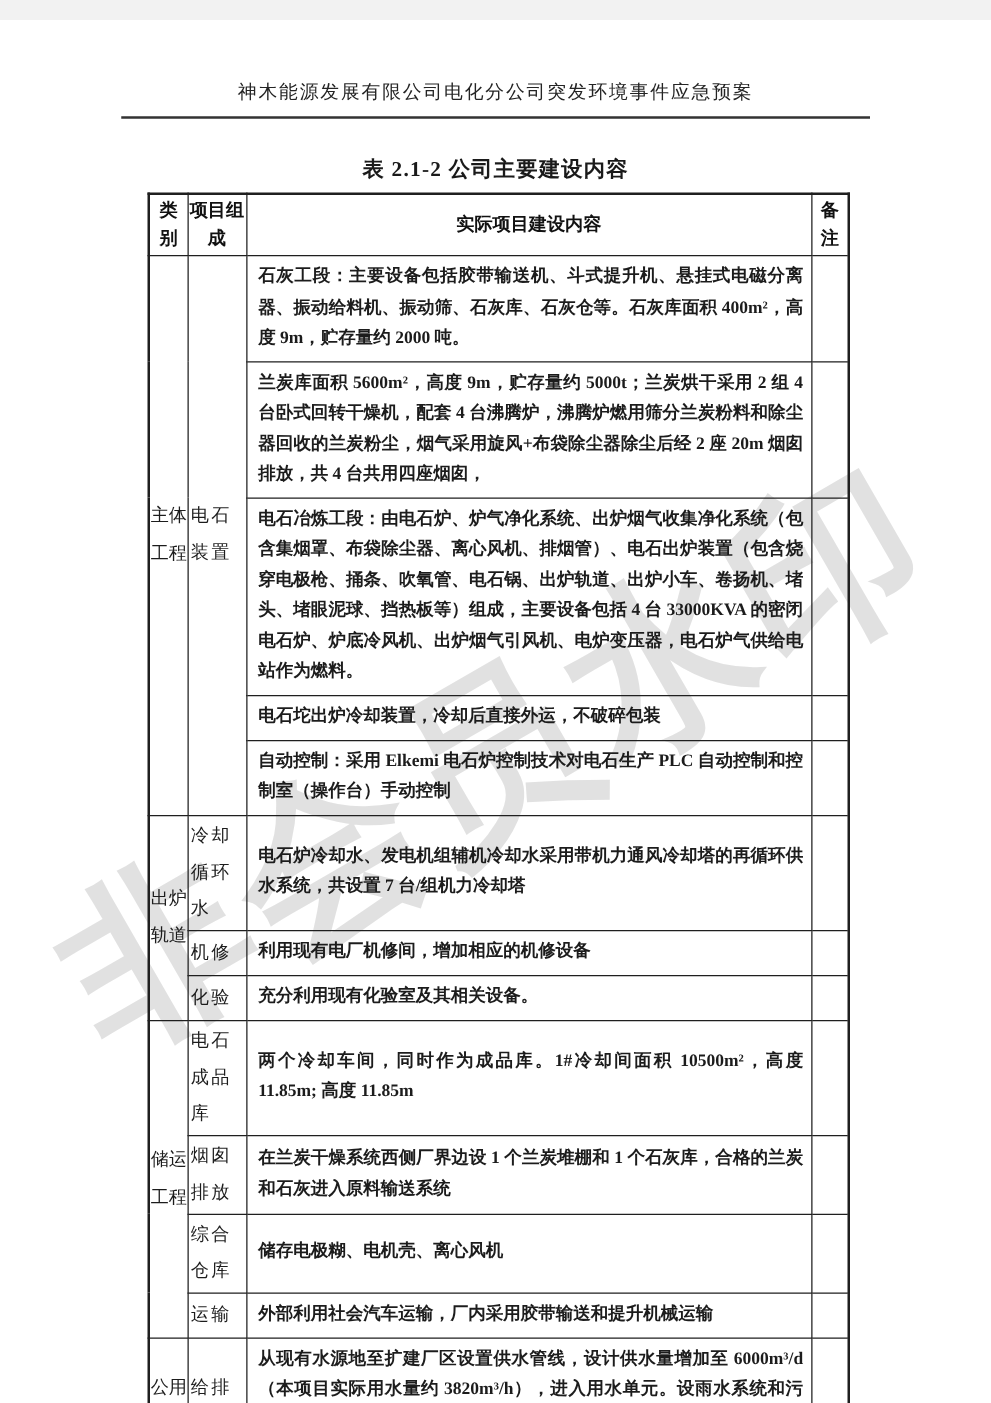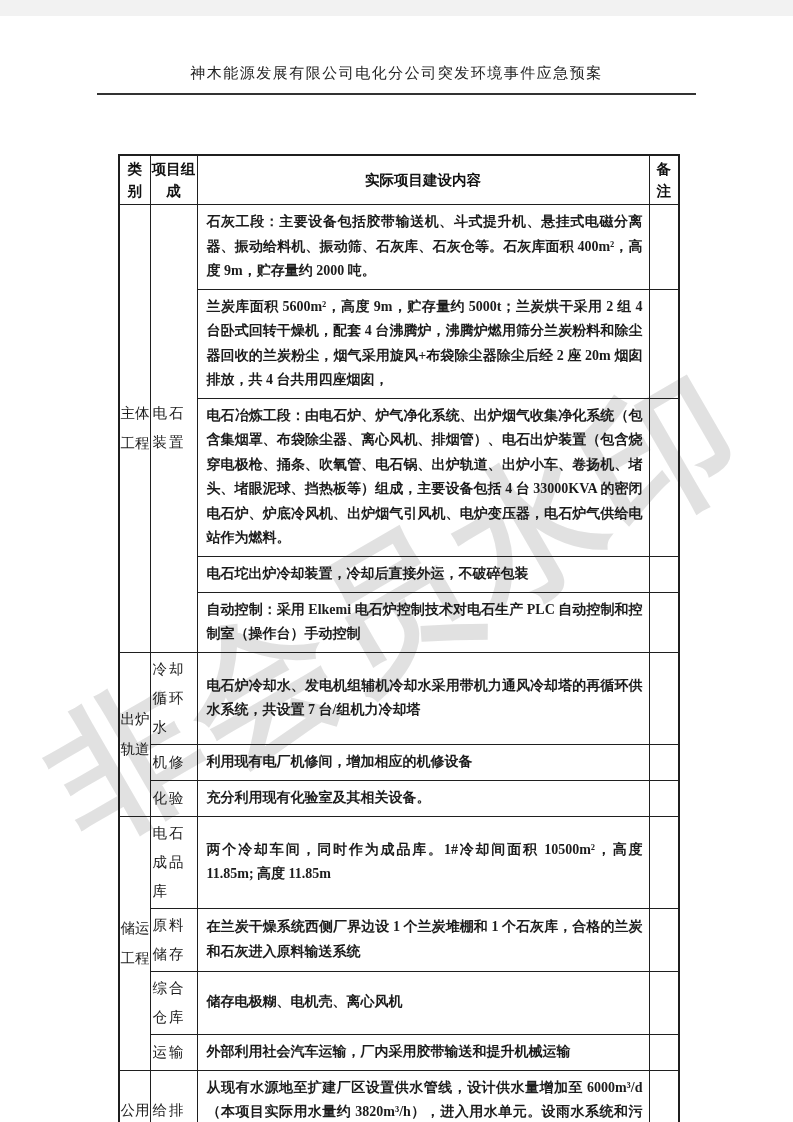--- a/index.html
+++ b/index.html
@@ -120,20 +120,21 @@
 </head>
 <body>
 
 <div class="page">
 
   <div class="doc-header">神木能源发展有限公司电化分公司突发环境事件应急预案</div>
   <div class="header-rule"></div>
 
   <div class="watermark">非会员水印</div>
 
+  <div class="table-title">表 2.1-2 公司主要建设内容</div>
 
   <table class="main">
     <colgroup>
       <col style="width:31px">
       <col style="width:47px">
       <col style="width:452px">
       <col style="width:30px">
     </colgroup>
     <thead>
       <tr>
@@ -185,21 +186,21 @@
         <td class="note"></td>
       </tr>
 
       <tr class="r-two">
         <td class="cat" rowspan="4">储运工程</td>
         <td class="comp">电石成品库</td>
         <td class="content">两个冷却车间，同时作为成品库。1#冷却间面积 10500m²，高度 11.85m; 高度 11.85m</td>
         <td class="note"></td>
       </tr>
       <tr class="r-two">
-        <td class="comp">原料储存</td>
+        <td class="comp">烟囱排放</td>
         <td class="content">在兰炭干燥系统西侧厂界边设 1 个兰炭堆棚和 1 个石灰库，合格的兰炭和石灰进入原料输送系统</td>
         <td class="note"></td>
       </tr>
       <tr class="r-one">
         <td class="comp">综合仓库</td>
         <td class="content">储存电极糊、电机壳、离心风机</td>
         <td class="note"></td>
       </tr>
       <tr class="r-one">
         <td class="comp">运输</td>

